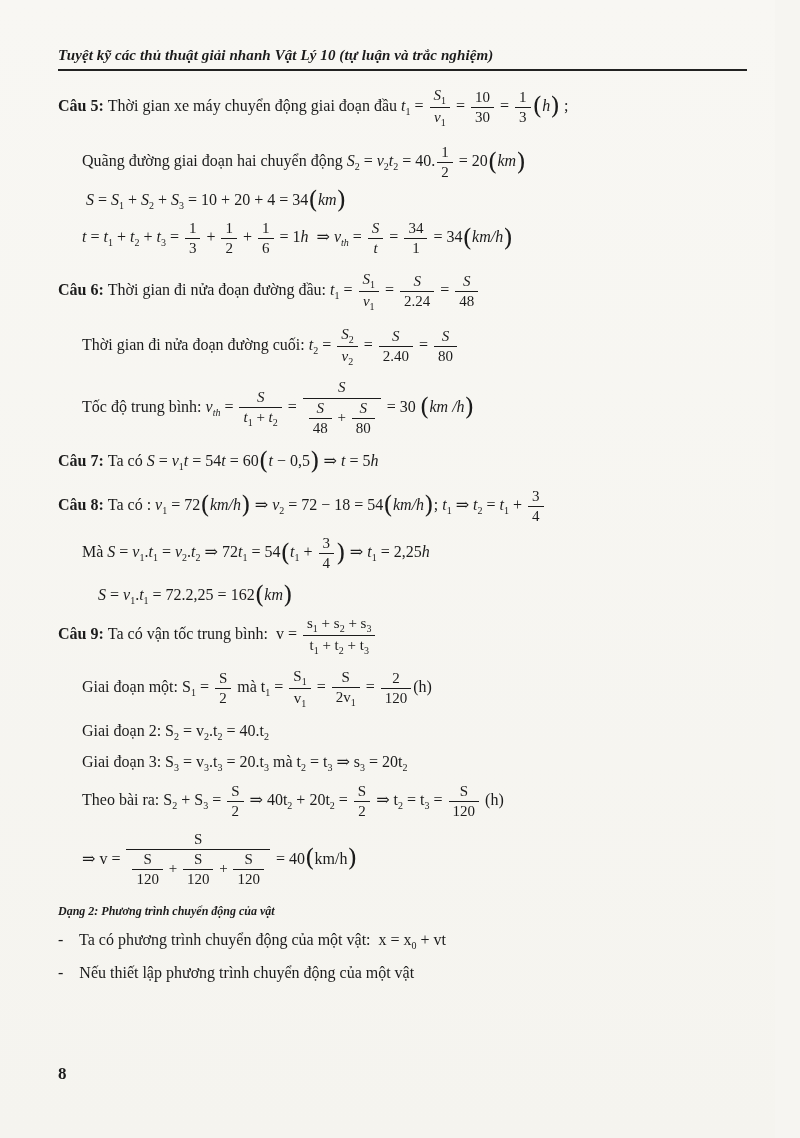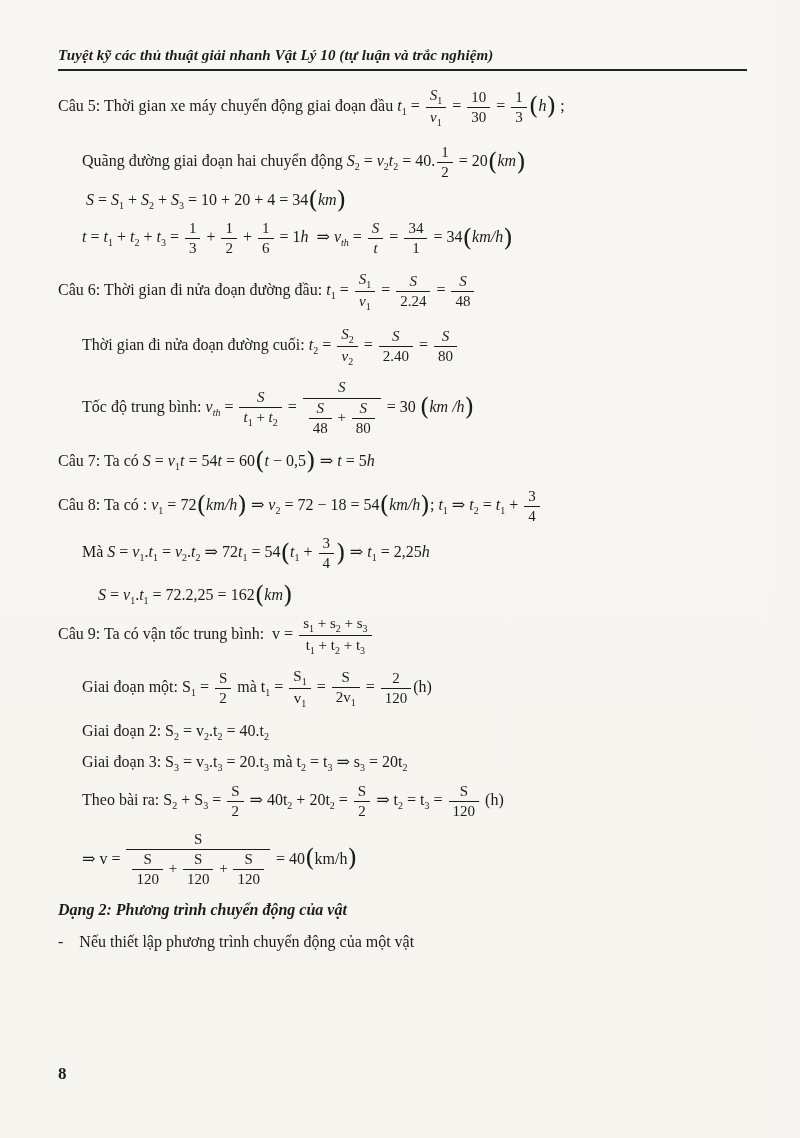--- a/index.html
+++ b/index.html
@@ -27,22 +27,22 @@
   .header-title {
     font-weight:700; font-style:italic; font-size:15px;
     letter-spacing:0.1px;
   }
   .content { }
   .line {
     white-space:pre-wrap;
     font-size:16px; line-height:1.25;
   }
   .it  { font-style:italic; }
-  .bd  { font-weight:400; }
-  .bdit{ font-weight:700; font-style:italic; font-size:16px; }
+  .bd  { font-weight:700; }
+  .bdit{ font-weight:700; font-style:italic; font-size:12px; }
   sub  { font-size:10px; vertical-align:-4px; line-height:1; }
   sub.it { font-style:italic; }
   .frac {
     display:inline-block; vertical-align:middle; text-align:center;
     margin:0 2px; font-size:15px; line-height:1.15;
   }
   .frac > .num { display:block; padding:0 4px 1px; border-bottom:1.4px solid var(--text); }
   .frac > .den { display:block; padding:1px 4px 0; }
   .bigp {
     font-size:155%; font-weight:400; vertical-align:middle;
@@ -73,16 +73,17 @@
       <div class="line" style="margin-left: 0px; margin-top: 14px;"><span class="bd">Câu 8: </span><span>Ta có : </span><span class="it">v</span><sub>1</sub><span> = 72</span><span class="bigp">(</span><span class="it">km/h</span><span class="bigp">)</span><span> ⇒ </span><span class="it">v</span><sub>2</sub><span> = 72 − 18 = 54</span><span class="bigp">(</span><span class="it">km/h</span><span class="bigp">)</span><span>; </span><span class="it">t</span><sub>1</sub><span> ⇒ </span><span class="it">t</span><sub>2</sub><span> = </span><span class="it">t</span><sub>1</sub><span> + </span><span class="frac"><span class="num"><span>3</span></span><span class="den"><span>4</span></span></span></div>
       <div class="line" style="margin-left: 24px; margin-top: 10px;"><span>Mà </span><span class="it">S</span><span> = </span><span class="it">v</span><sub>1</sub><span>.</span><span class="it">t</span><sub>1</sub><span> = </span><span class="it">v</span><sub>2</sub><span>.</span><span class="it">t</span><sub>2</sub><span> ⇒ 72</span><span class="it">t</span><sub>1</sub><span> = 54</span><span class="bigp">(</span><span class="it">t</span><sub>1</sub><span> + </span><span class="frac"><span class="num"><span>3</span></span><span class="den"><span>4</span></span></span><span class="bigp">)</span><span> ⇒ </span><span class="it">t</span><sub>1</sub><span> = 2,25</span><span class="it">h</span></div>
       <div class="line" style="margin-left: 40px; margin-top: 12px;"><span class="it">S</span><span> = </span><span class="it">v</span><sub>1</sub><span>.</span><span class="it">t</span><sub>1</sub><span> = 72.2,25 = 162</span><span class="bigp">(</span><span class="it">km</span><span class="bigp">)</span></div>
       <div class="line" style="margin-left: 0px; margin-top: 8px;"><span class="bd">Câu 9: </span><span>Ta có vận tốc trung bình:  v = </span><span class="frac"><span class="num"><span>s</span><sub>1</sub><span> + s</span><sub>2</sub><span> + s</span><sub>3</sub></span><span class="den"><span>t</span><sub>1</sub><span> + t</span><sub>2</sub><span> + t</span><sub>3</sub></span></span></div>
       <div class="line" style="margin-left: 24px; margin-top: 12px;"><span>Giai đoạn một: S</span><sub>1</sub><span> = </span><span class="frac"><span class="num"><span>S</span></span><span class="den"><span>2</span></span></span><span> mà t</span><sub>1</sub><span> = </span><span class="frac"><span class="num"><span>S</span><sub>1</sub></span><span class="den"><span>v</span><sub>1</sub></span></span><span> = </span><span class="frac"><span class="num"><span>S</span></span><span class="den"><span>2v</span><sub>1</sub></span></span><span> = </span><span class="frac"><span class="num"><span>2</span></span><span class="den"><span>120</span></span></span><span>(h)</span></div>
       <div class="line" style="margin-left: 24px; margin-top: 12px;"><span>Giai đoạn 2: S</span><sub>2</sub><span> = v</span><sub>2</sub><span>.t</span><sub>2</sub><span> = 40.t</span><sub>2</sub></div>
       <div class="line" style="margin-left: 24px; margin-top: 10px;"><span>Giai đoạn 3: S</span><sub>3</sub><span> = v</span><sub>3</sub><span>.t</span><sub>3</sub><span> = 20.t</span><sub>3</sub><span> mà t</span><sub>2</sub><span> = t</span><sub>3</sub><span> ⇒ s</span><sub>3</sub><span> = 20t</span><sub>2</sub></div>
       <div class="line" style="margin-left: 24px; margin-top: 10px;"><span>Theo bài ra: S</span><sub>2</sub><span> + S</span><sub>3</sub><span> = </span><span class="frac"><span class="num"><span>S</span></span><span class="den"><span>2</span></span></span><span> ⇒ 40t</span><sub>2</sub><span> + 20t</span><sub>2</sub><span> = </span><span class="frac"><span class="num"><span>S</span></span><span class="den"><span>2</span></span></span><span> ⇒ t</span><sub>2</sub><span> = t</span><sub>3</sub><span> = </span><span class="frac"><span class="num"><span>S</span></span><span class="den"><span>120</span></span></span><span> (h)</span></div>
       <div class="line" style="margin-left: 24px; margin-top: 10px;"><span>⇒ v = </span><span class="frac"><span class="num"><span>S</span></span><span class="den"><span class="frac"><span class="num"><span>S</span></span><span class="den"><span>120</span></span></span><span> + </span><span class="frac"><span class="num"><span>S</span></span><span class="den"><span>120</span></span></span><span> + </span><span class="frac"><span class="num"><span>S</span></span><span class="den"><span>120</span></span></span></span></span><span> = 40</span><span class="bigp">(</span><span>km/h</span><span class="bigp">)</span></div>
       <div class="line" style="margin-left: 0px; margin-top: 12px;"><span class="bdit">Dạng 2: Phương trình chuyển động của vật</span></div>
+      <div class="line" style="margin-left: 0px; margin-top: 10px;"><span>-    Ta có phương trình chuyển động của một vật:  x = x</span><sub>0</sub><span> + vt</span></div>
       <div class="line" style="margin-left: 0px; margin-top: 12px;"><span>-    Nếu thiết lập phương trình chuyển động của một vật</span></div>
     </div>
   <div class="footer">8</div>
 </div>
 
 </body></html>

